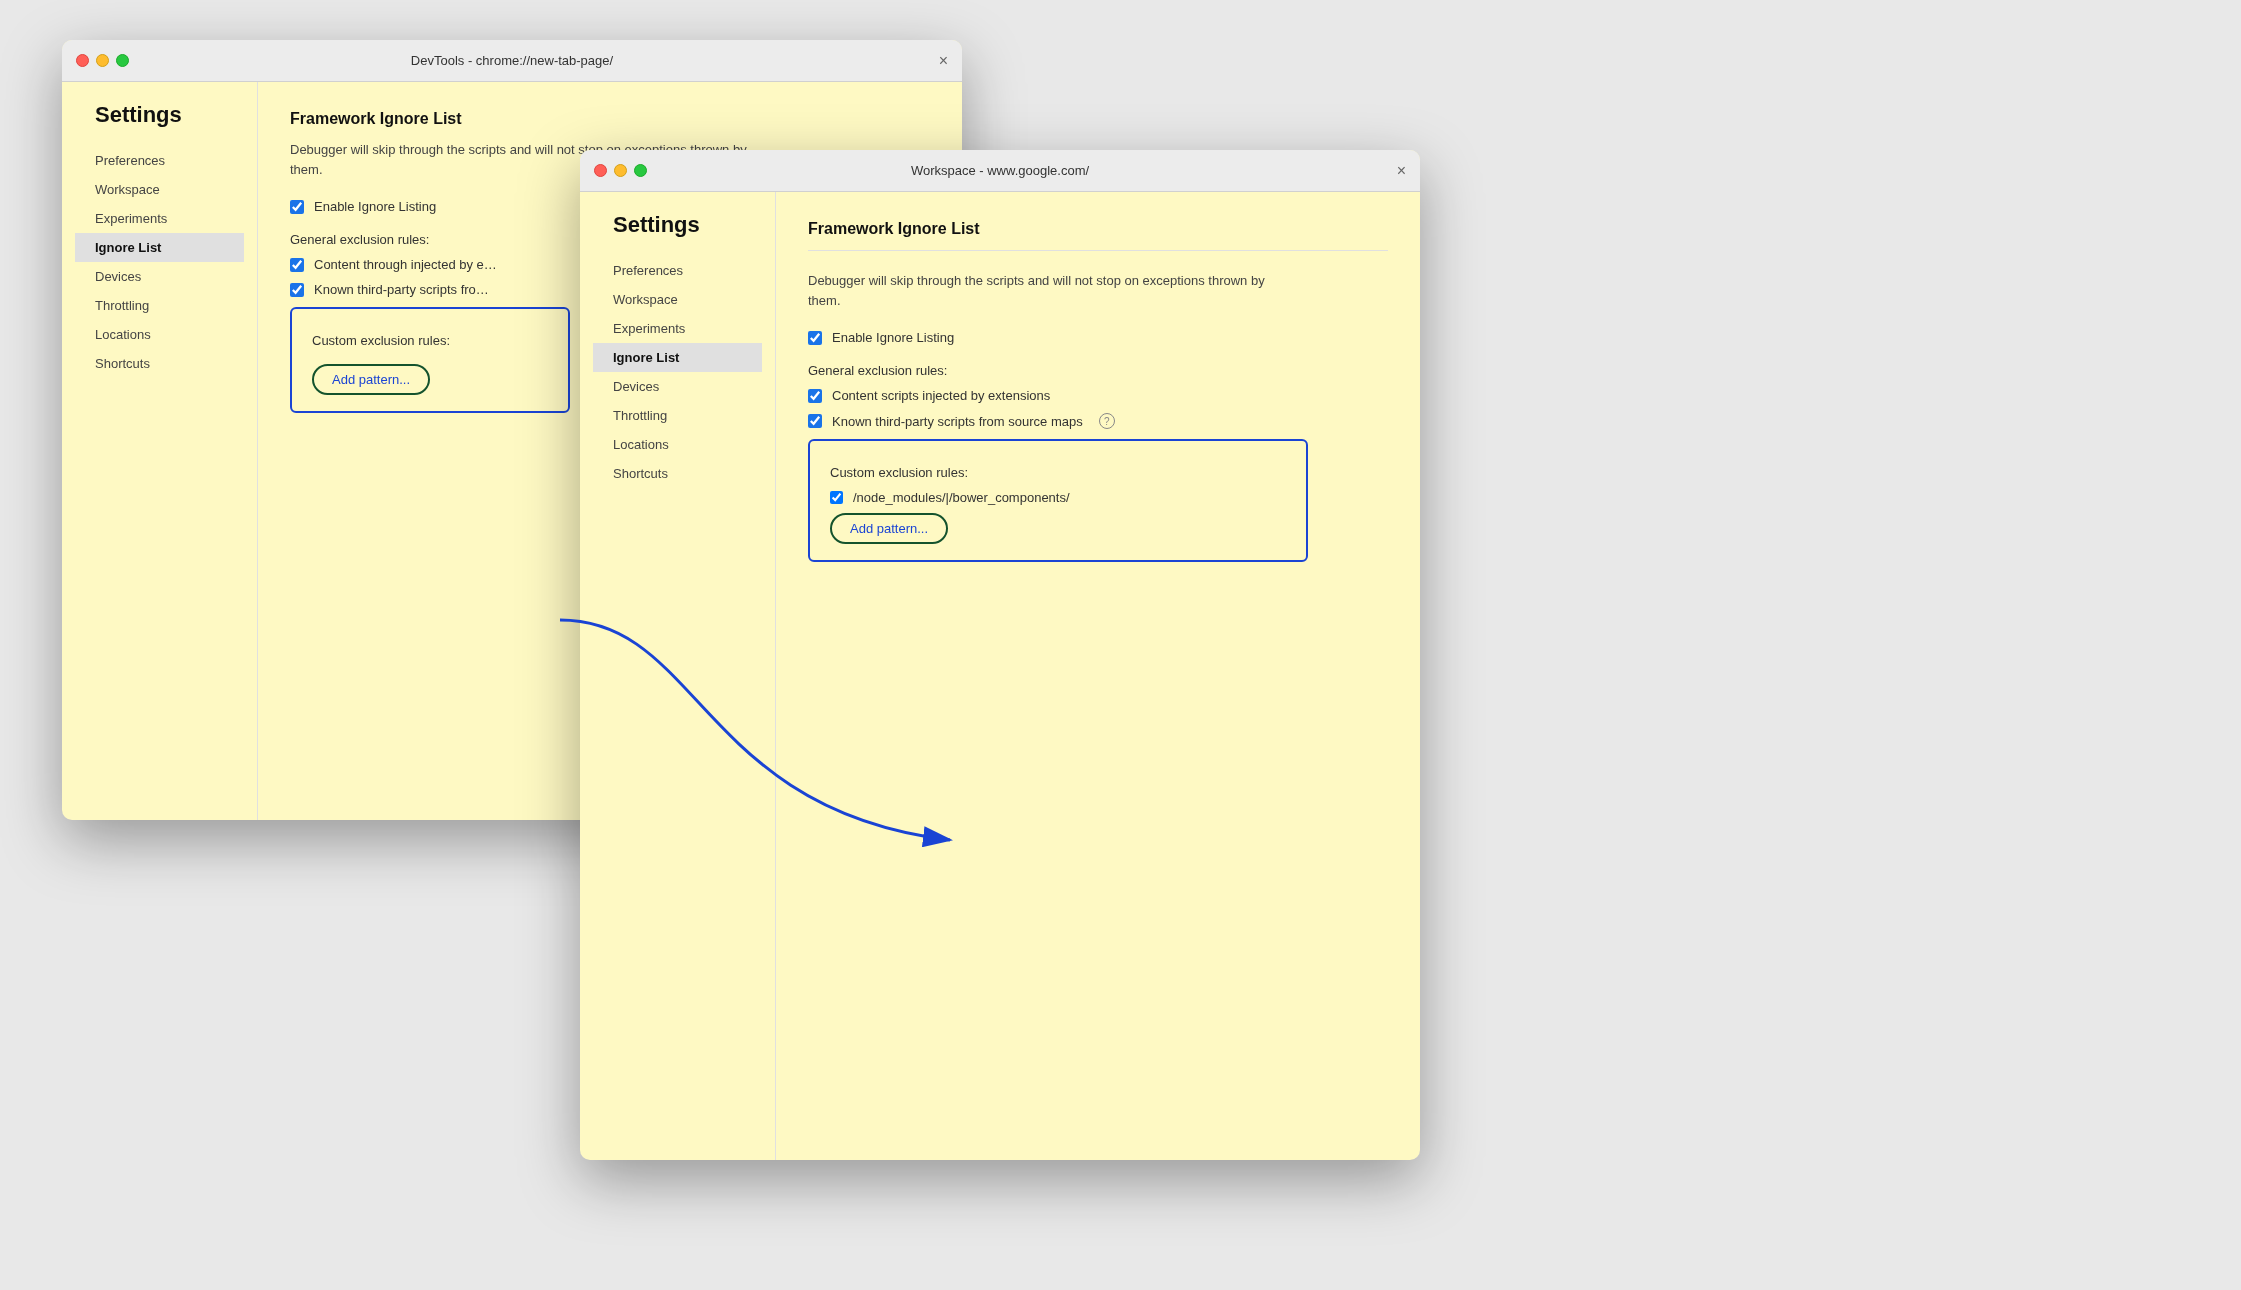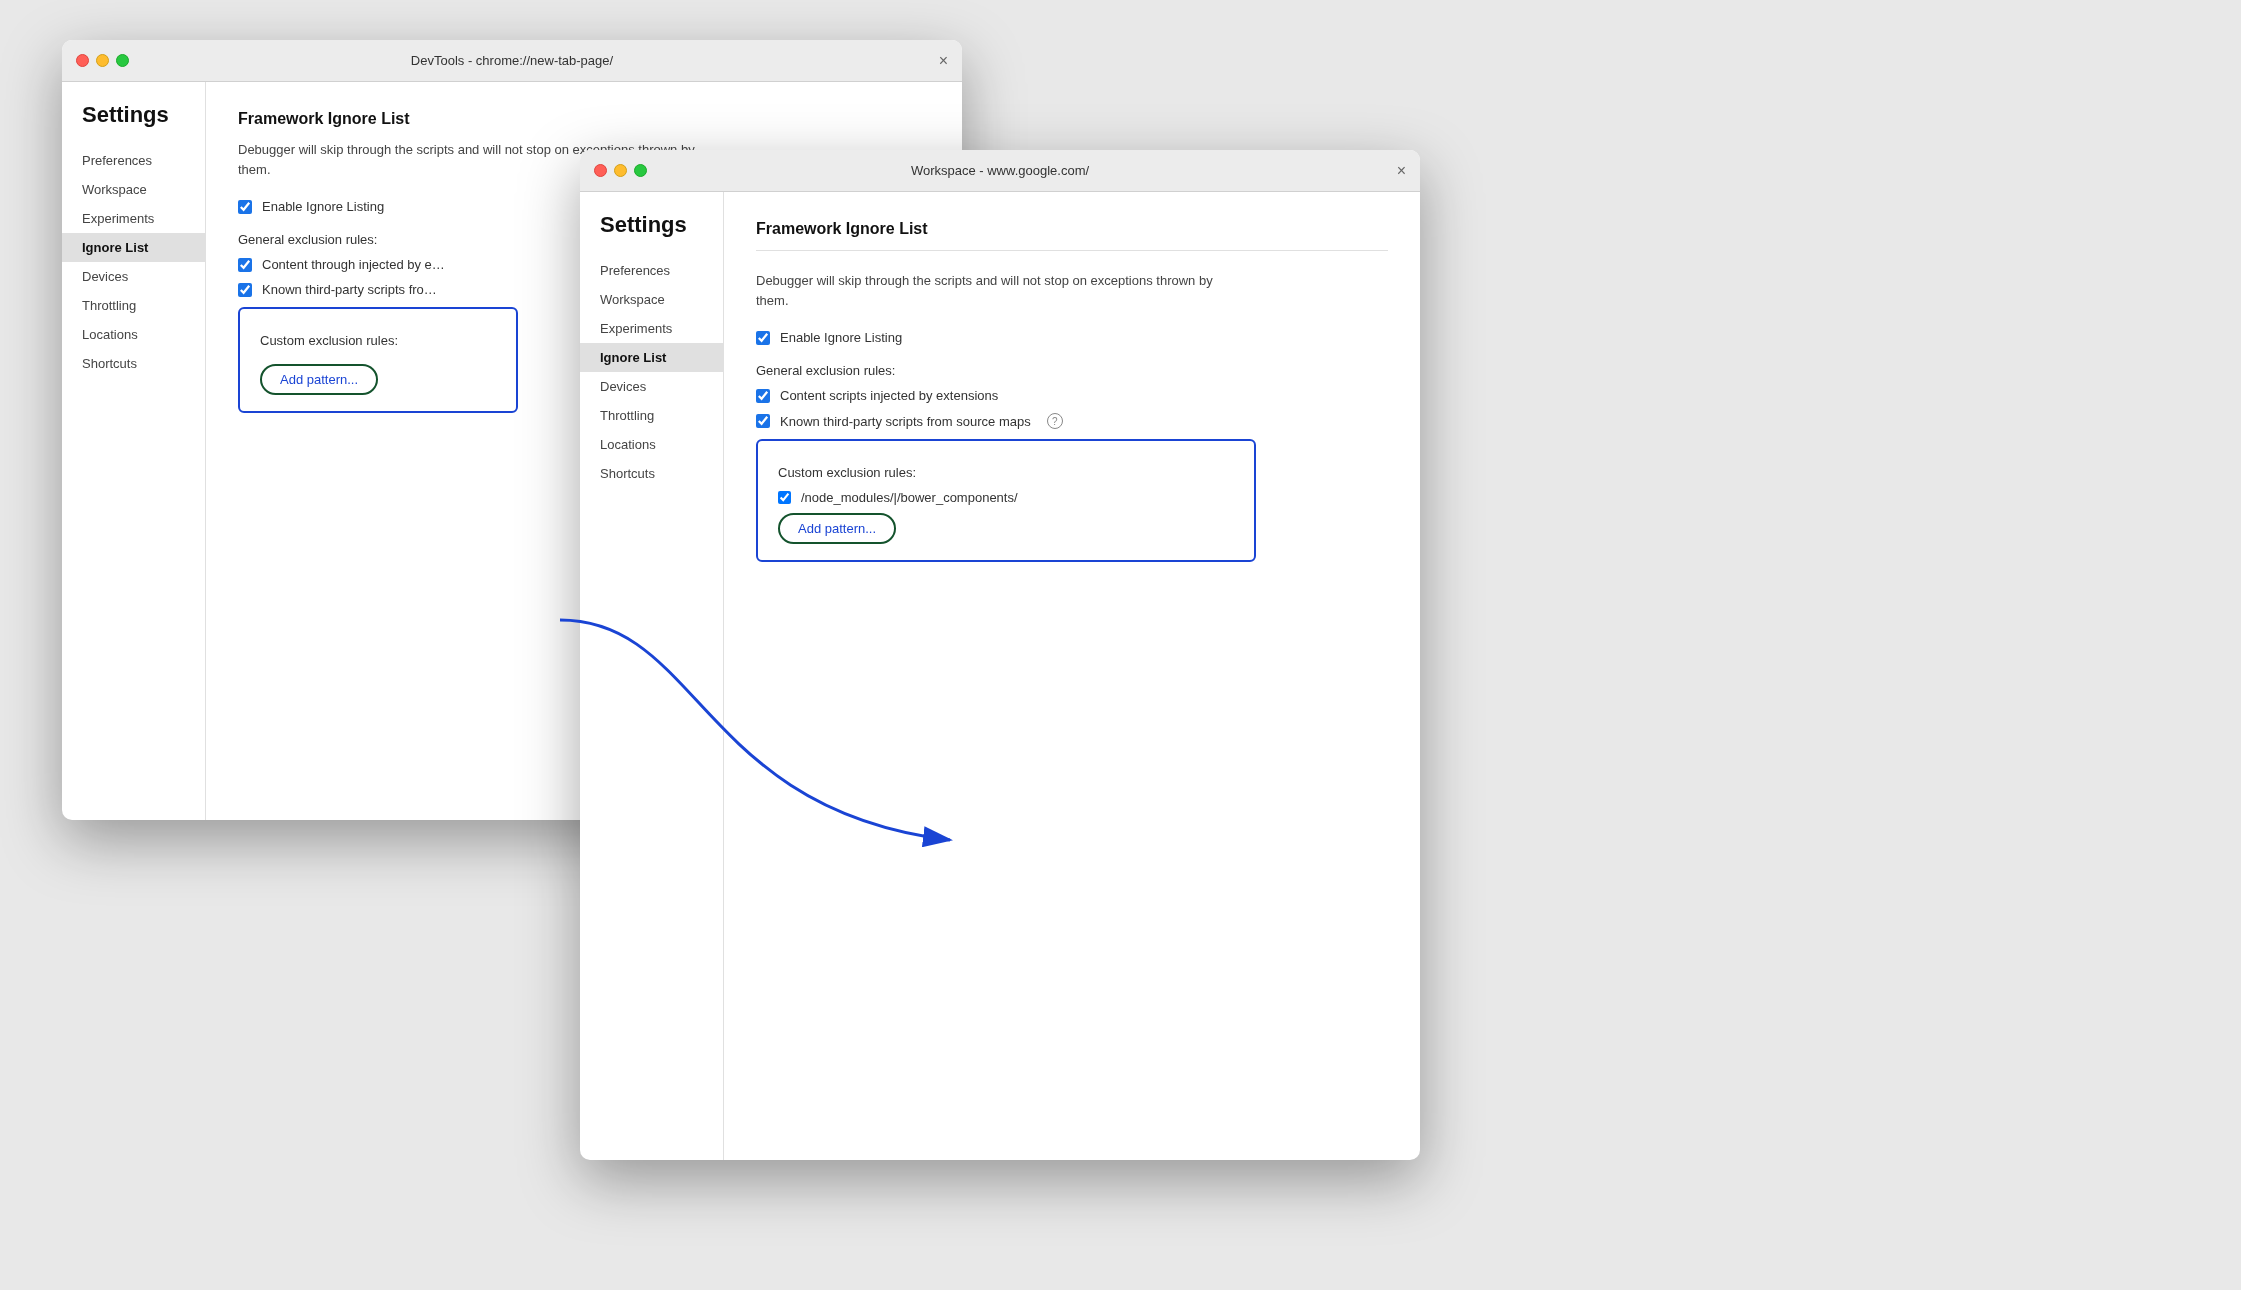--- a/index.html
+++ b/index.html
@@ -9,21 +9,21 @@
       font-family: -apple-system, BlinkMacSystemFont, 'Segoe UI', sans-serif;
       width: 2241px;
       height: 1290px;
       position: relative;
       overflow: hidden;
     }
 
     
     .window {
       position: absolute;
-      background: #ffffff;
+      background: #fef9c3;
       border-radius: 10px;
       box-shadow: 0 20px 60px rgba(0,0,0,0.35);
       overflow: hidden;
     }
 
     
     .titlebar {
       height: 42px;
       background: #ececec;
       display: flex;
@@ -68,22 +68,22 @@
     }
 
     
     .settings-body {
       display: flex;
       height: calc(100% - 42px);
     }
 
     
     .sidebar {
-      width: 144px;
-      padding: 20px 0;
+      width: 196px;
+      padding: 20px 13px;
       border-right: 1px solid #e0e0e0;
       flex-shrink: 0;
     }
     .sidebar-heading {
       font-size: 22px;
       font-weight: 600;
       color: #111;
       padding: 0 20px 18px 20px;
     }
     .sidebar-item {

